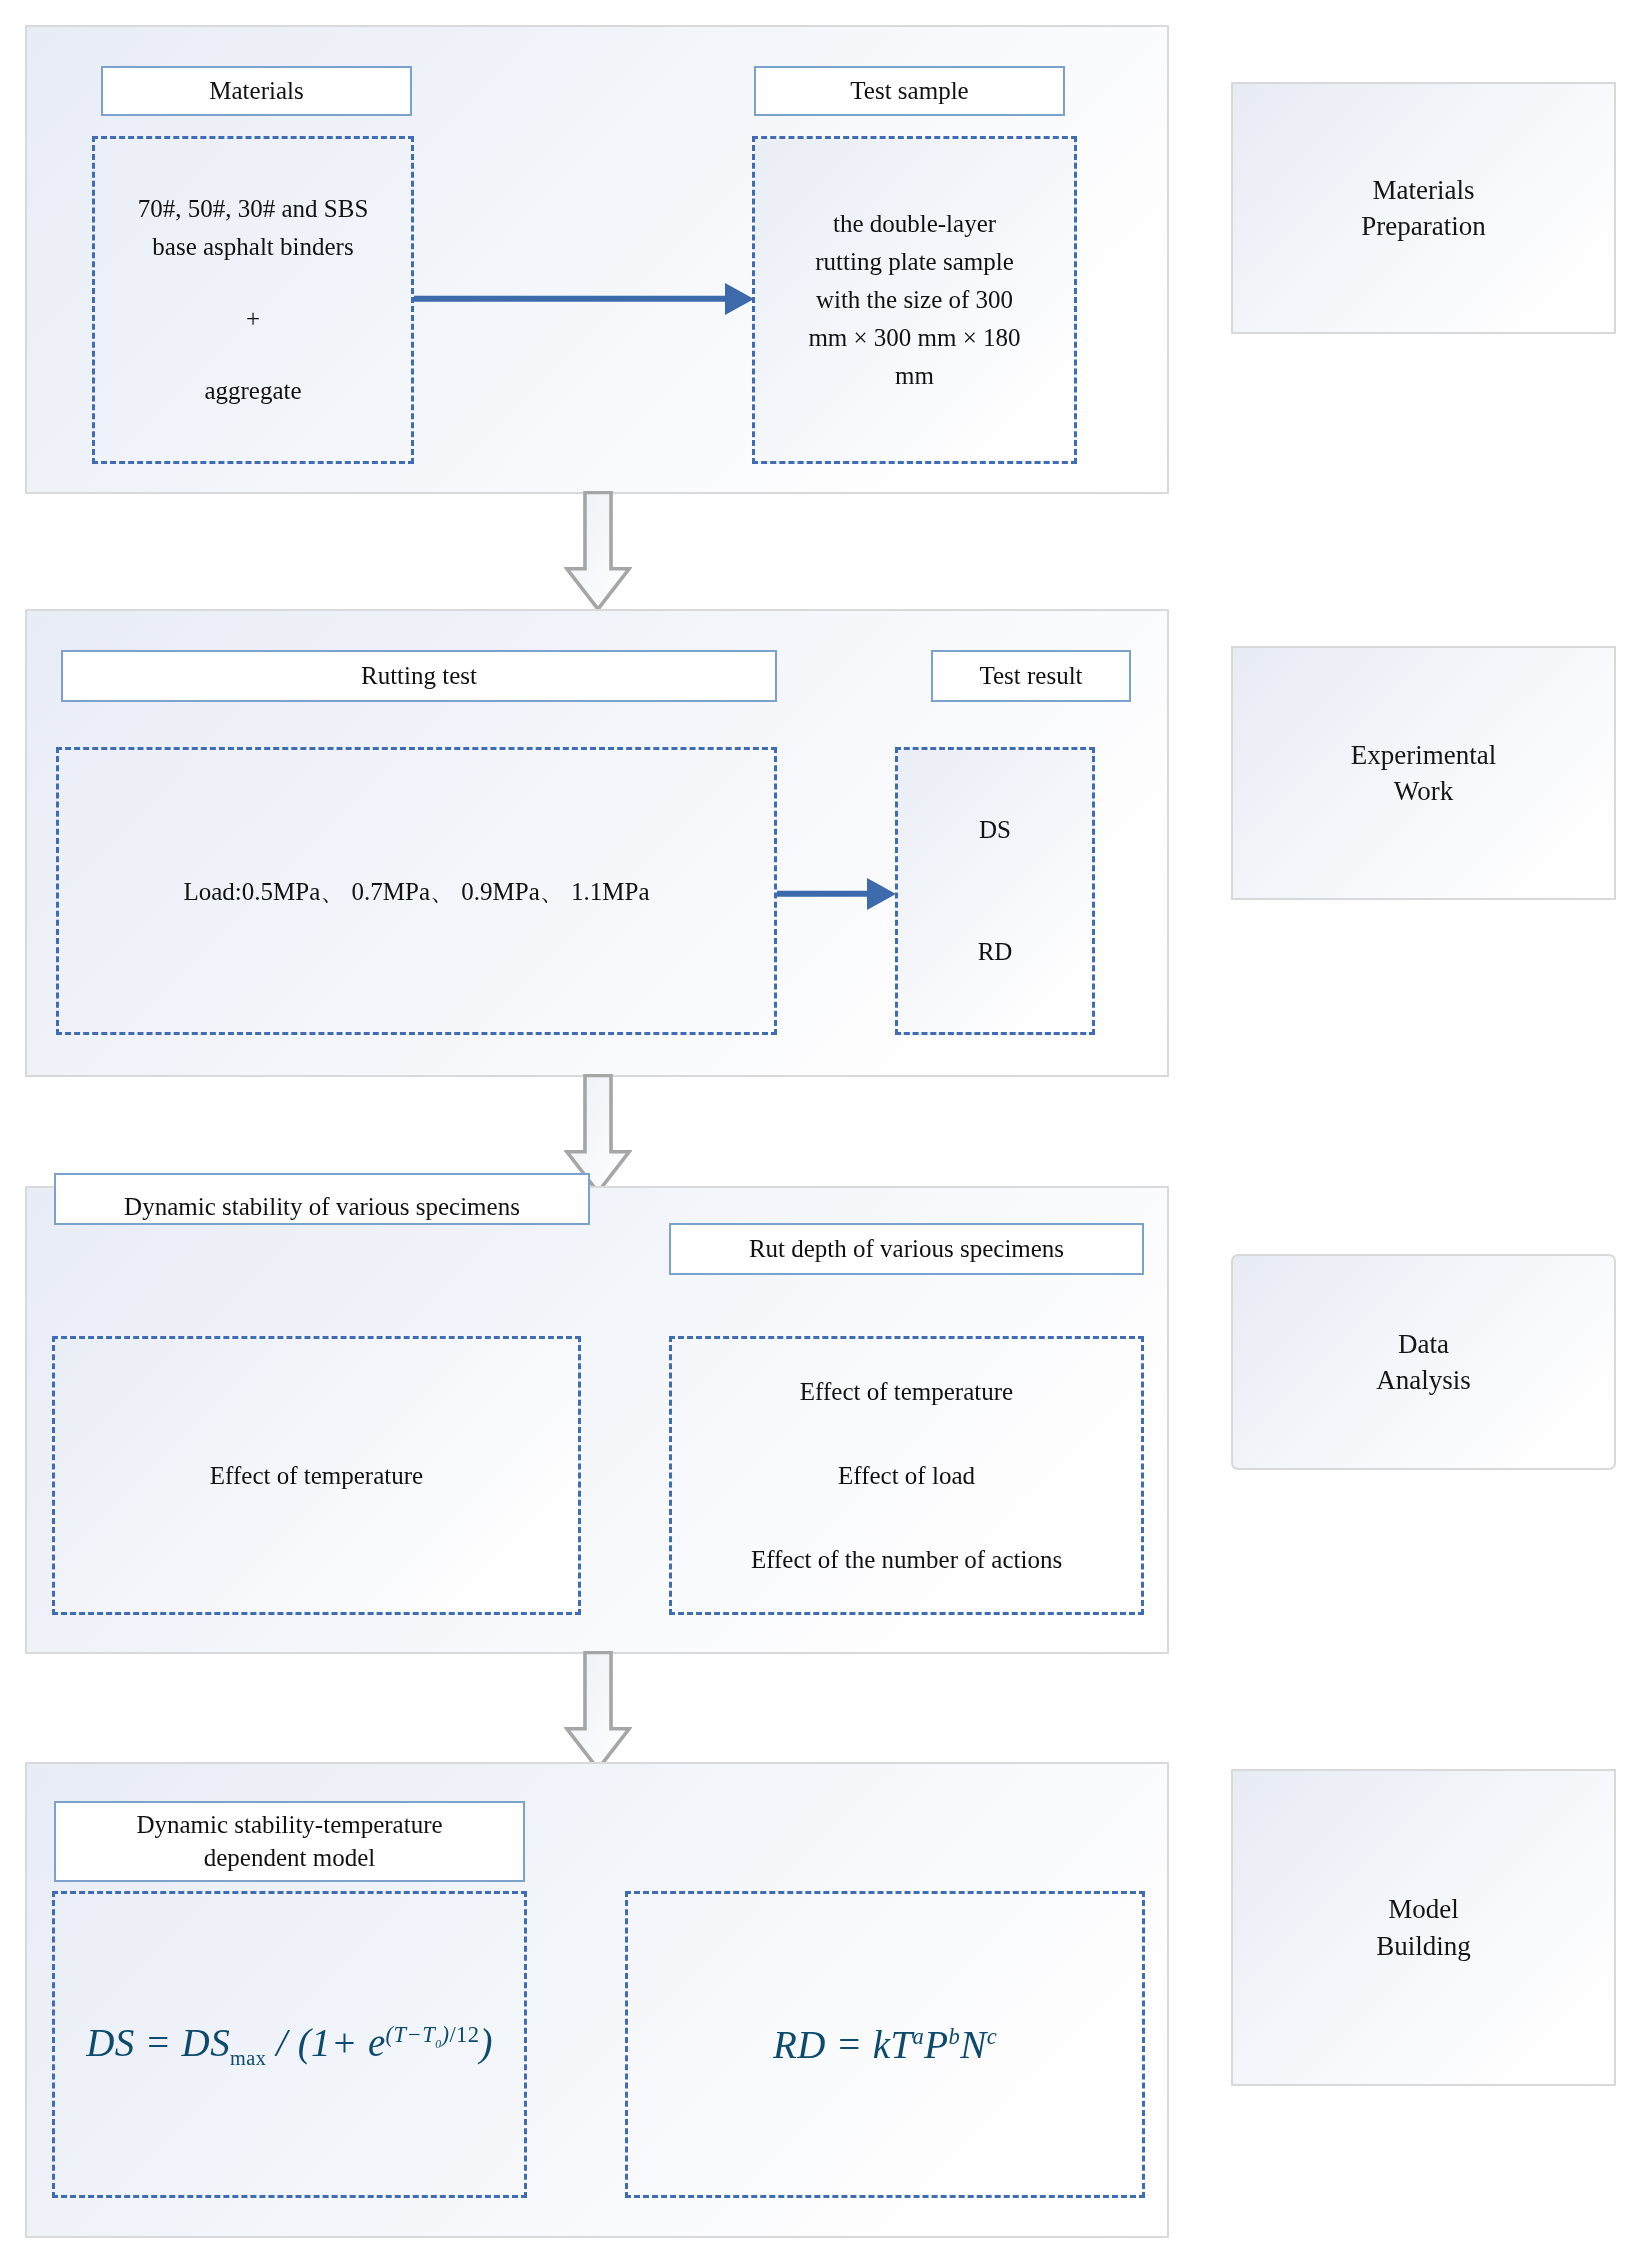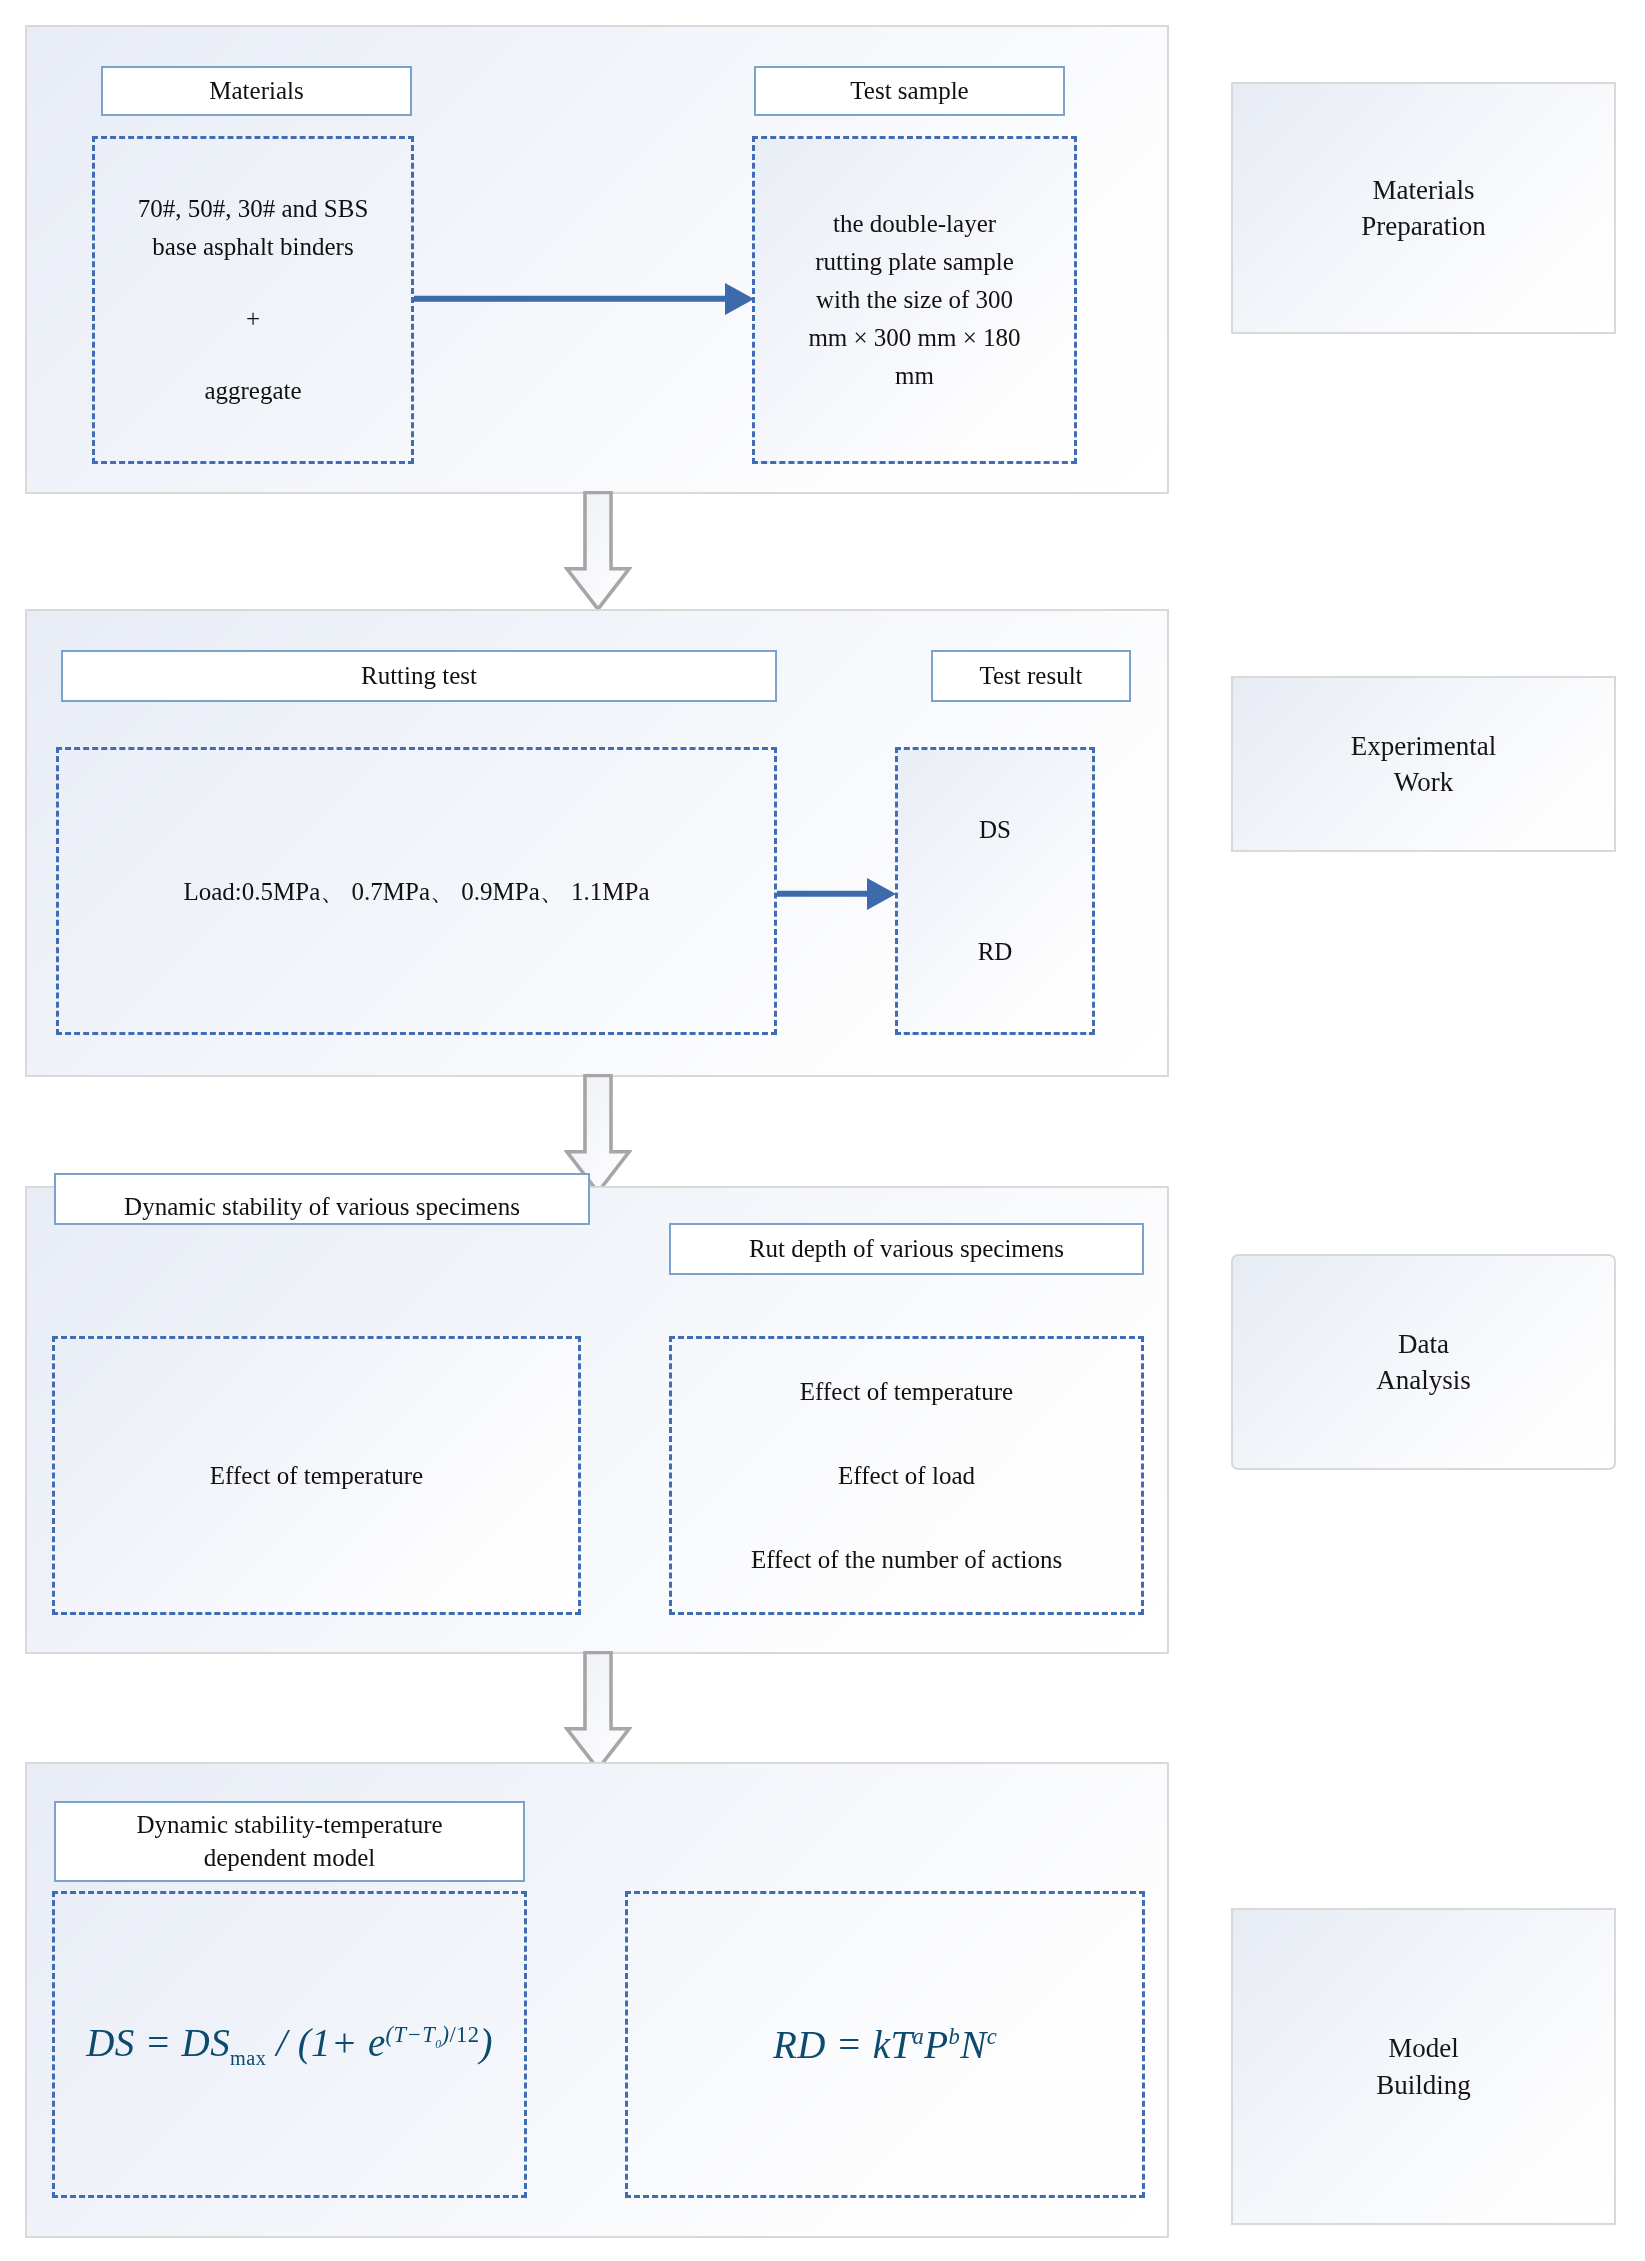--- a/index.html
+++ b/index.html
@@ -195,21 +195,21 @@
   <div class="dash-box" style="left:895px;top:747px;width:200px;height:288px;">
     <span class="line" style="margin-bottom:94px;">DS</span>
     <span class="line">RD</span>
   </div>
 
   <div class="h-arrow" style="left:777px;top:877px;width:119px;height:33px;">
     <span class="shaft" style="width:94px;"></span>
     <span class="head"></span>
   </div>
 
-  <div class="stage-label" style="left:1231px;top:676px;width:385px;height:176px;align-items:center;">
+  <div class="stage-label" style="left:1231px;top:646px;width:385px;height:254px;align-items:center;">
     <span>Experimental
 Work</span>
   </div>
 
   <div class="v-arrow" style="left:564px;top:1074px;width:68px;height:121px;">
     <svg viewBox="0 0 94 168" preserveAspectRatio="none">
       <defs>
         <linearGradient id="ga2" x1="0" y1="0" x2="1" y2="1">
           <stop offset="0" stop-color="#eceff5"></stop>
           <stop offset="55%" stop-color="#f7f8fb"></stop>
@@ -267,19 +267,19 @@
 
 
   <div class="dash-box np" style="left:52px;top:1891px;width:475px;height:307px;">
     <span class="formula" title="DS = DSmax / (1 + e^((T - T0)/12))">DS&nbsp;=&nbsp;DS<span class="sub">max</span>&nbsp;/&nbsp;(1+<span class="rm" style="font-style:normal;">&nbsp;</span>e<span class="up">(T−T<span class="sub-i">0</span>)<span class="rm">/12</span></span>)</span>
   </div>
 
   <div class="dash-box np" style="left:625px;top:1891px;width:520px;height:307px;">
     <span class="formula" title="RD = k T^a P^b N^c">RD&nbsp;=&nbsp;kT<span class="up">a</span>P<span class="up">b</span>N<span class="up">c</span></span>
   </div>
 
-  <div class="stage-label" style="left:1231px;top:1908px;width:385px;height:317px;">
+  <div class="stage-label" style="left:1231px;top:1769px;width:385px;height:317px;">
     <span>Model
 Building</span>
   </div>
 
 </div>
 
 
 </body></html>

